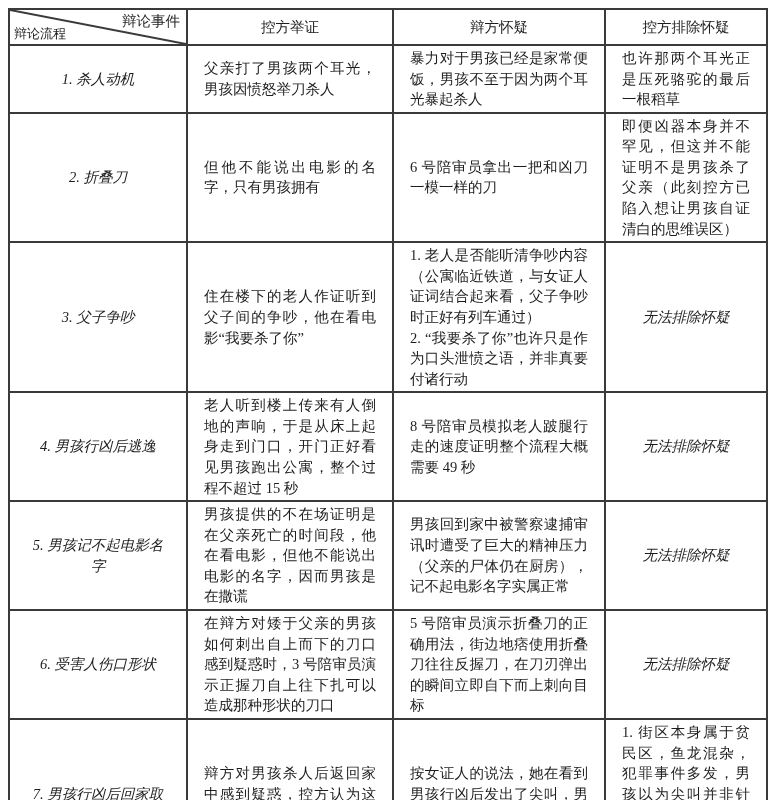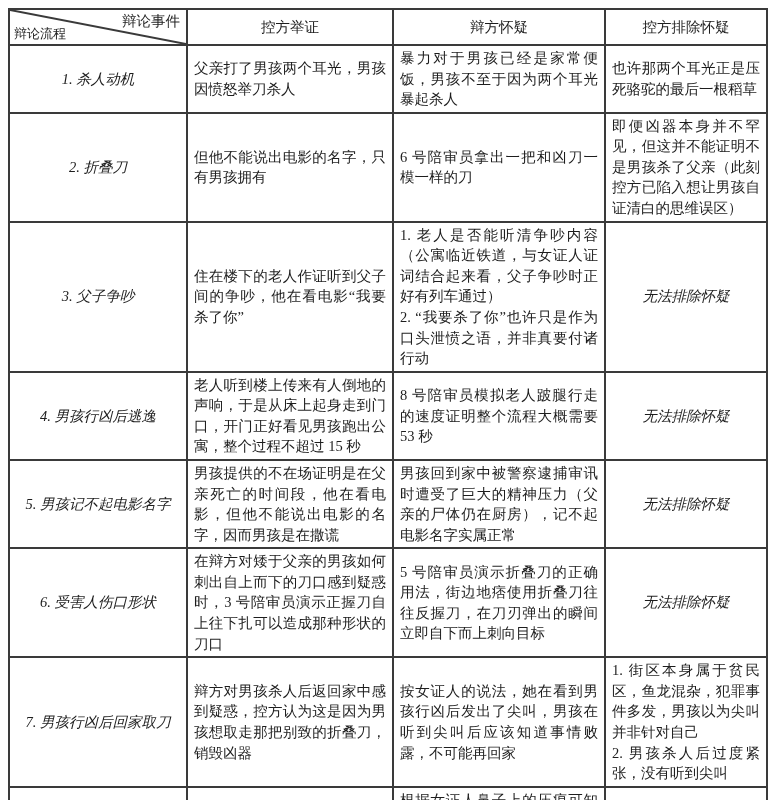--- a/index.html
+++ b/index.html
@@ -19,21 +19,21 @@
   table.debate {
     position: absolute;
     left: 8px;
     top: 8px;
     width: 758px;
     border-collapse: collapse;
     table-layout: fixed;
   }
   .debate th, .debate td {
     border: 2px solid #3a3a3a;
-    padding: 2px 6px;
+    padding: 2px 16px;
     font-size: 14.5px;
     line-height: 1.42;
     font-weight: normal;
     vertical-align: middle;
     overflow: hidden;
   }
   .debate th {
     text-align: center;
   }
   
@@ -113,21 +113,21 @@
       <tr style="height:137px">
         <td class="c">3. 父子争吵</td>
         <td class="txt">住在楼下的老人作证听到父子间的争吵，他在看电影“我要杀了你”</td>
         <td class="txt">1. 老人是否能听清争吵内容（公寓临近铁道，与女证人证词结合起来看，父子争吵时正好有列车通过）
 2. “我要杀了你”也许只是作为口头泄愤之语，并非真要付诸行动</td>
         <td class="c">无法排除怀疑</td>
       </tr>
       <tr style="height:88px">
         <td class="c">4. 男孩行凶后逃逸</td>
         <td class="txt">老人听到楼上传来有人倒地的声响，于是从床上起身走到门口，开门正好看见男孩跑出公寓，整个过程不超过 15 秒</td>
-        <td class="txt">8 号陪审员模拟老人跛腿行走的速度证明整个流程大概需要 53 秒</td>
+        <td class="txt">8 号陪审员模拟老人跛腿行走的速度证明整个流程大概需要 49 秒</td>
         <td class="c">无法排除怀疑</td>
       </tr>
       <tr style="height:84px">
         <td class="c">5. 男孩记不起电影名字</td>
         <td class="txt">男孩提供的不在场证明是在父亲死亡的时间段，他在看电影，但他不能说出电影的名字，因而男孩是在撒谎</td>
         <td class="txt">男孩回到家中被警察逮捕审讯时遭受了巨大的精神压力（父亲的尸体仍在厨房），记不起电影名字实属正常</td>
         <td class="c">无法排除怀疑</td>
       </tr>
       <tr style="height:106px">
         <td class="c">6. 受害人伤口形状</td>

